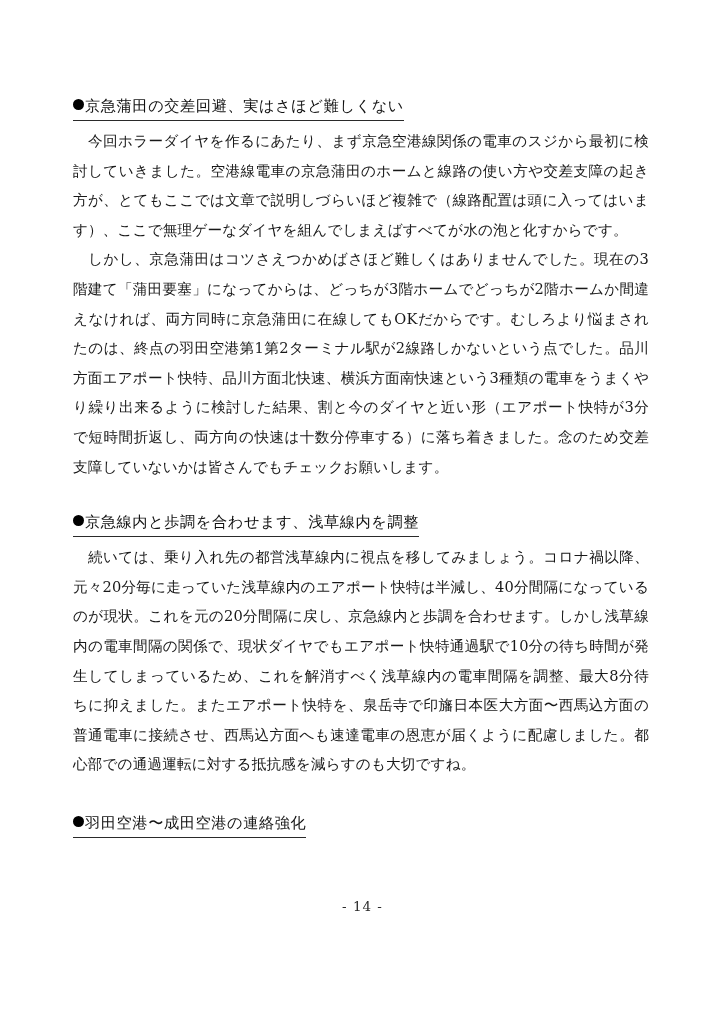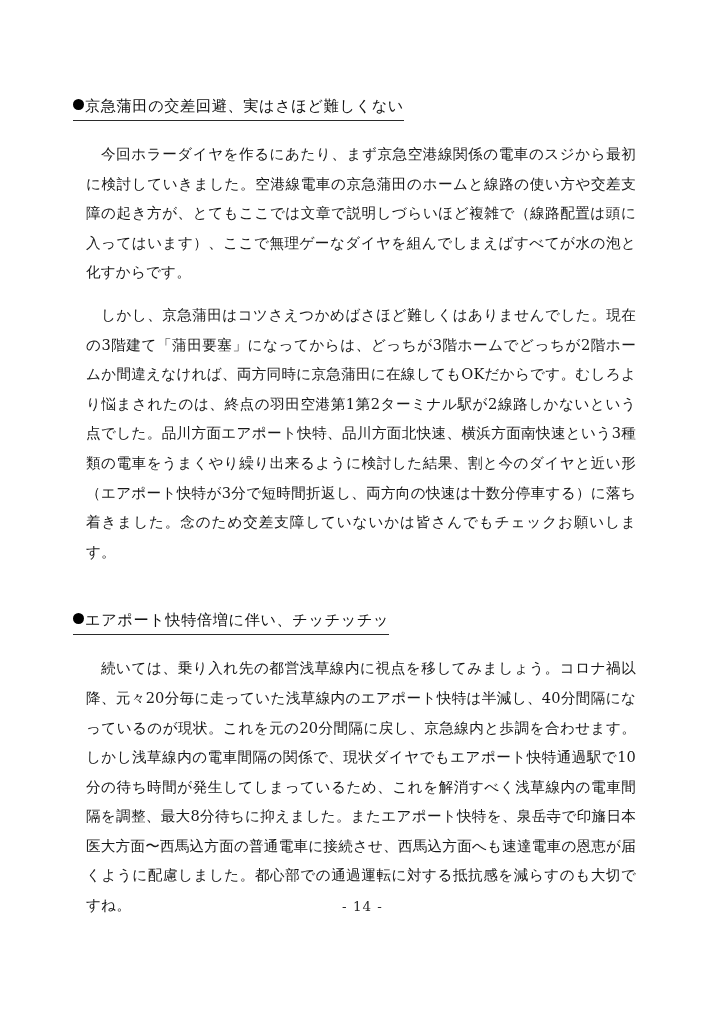--- a/index.html
+++ b/index.html
@@ -62,21 +62,21 @@
   }
 
   
   .para {
     font-size: 14.6px;
     line-height: 29.6px;
     text-align: justify;
     text-align-last: left;
     text-justify: inter-character;
     letter-spacing: 0.15px;
-    margin: 13px;
+    margin: 0;
     color: #181818;
     text-indent: 15px;
   }
 
   .gap-sm { height: 5px; }
   .gap-md { height: 27px; }
   .gap-lg { height: 30px; }
 
   
   .page-number {
@@ -99,25 +99,28 @@
     <div class="heading-wrap">
       <span class="heading"><span class="bullet-dot"></span><span>京急蒲田の交差回避、実はさほど難しくない</span></span>
     </div>
     <div class="gap-sm"></div>
     <p class="para">今回ホラーダイヤを作るにあたり、まず京急空港線関係の電車のスジから最初に検討していきました。空港線電車の京急蒲田のホームと線路の使い方や交差支障の起き方が、とてもここでは文章で説明しづらいほど複雑で（線路配置は頭に入ってはいます）、ここで無理ゲーなダイヤを組んでしまえばすべてが水の泡と化すからです。</p>
     <p class="para">しかし、京急蒲田はコツさえつかめばさほど難しくはありませんでした。現在の3階建て「蒲田要塞」になってからは、どっちが3階ホームでどっちが2階ホームか間違えなければ、両方同時に京急蒲田に在線してもOKだからです。むしろより悩まされたのは、終点の羽田空港第1第2ターミナル駅が2線路しかないという点でした。品川方面エアポート快特、品川方面北快速、横浜方面南快速という3種類の電車をうまくやり繰り出来るように検討した結果、割と今のダイヤと近い形（エアポート快特が3分で短時間折返し、両方向の快速は十数分停車する）に落ち着きました。念のため交差支障していないかは皆さんでもチェックお願いします。</p>
 
     <div class="gap-md"></div>
 
     <div class="heading-wrap">
-      <span class="heading"><span class="bullet-dot"></span><span>エアポート快特倍増に伴い、チッチッチッ</span></span>
+      <span class="heading"><span class="bullet-dot"></span><span>京急線内と歩調を合わせます、浅草線内を調整</span></span>
     </div>
     <div class="gap-sm"></div>
     <p class="para">続いては、乗り入れ先の都営浅草線内に視点を移してみましょう。コロナ禍以降、元々20分毎に走っていた浅草線内のエアポート快特は半減し、40分間隔になっているのが現状。これを元の20分間隔に戻し、京急線内と歩調を合わせます。しかし浅草線内の電車間隔の関係で、現状ダイヤでもエアポート快特通過駅で10分の待ち時間が発生してしまっているため、これを解消すべく浅草線内の電車間隔を調整、最大8分待ちに抑えました。またエアポート快特を、泉岳寺で印旛日本医大方面〜西馬込方面の普通電車に接続させ、西馬込方面へも速達電車の恩恵が届くように配慮しました。都心部での通過運転に対する抵抗感を減らすのも大切ですね。</p>
 
     <div class="gap-lg"></div>
 
+    <div class="heading-wrap">
+      <span class="heading"><span class="bullet-dot"></span><span>羽田空港〜成田空港の連絡強化</span></span>
+    </div>
     <div class="gap-sm"></div>
 
   </div>
 
   <div class="page-number">- 14 -</div>
 </div>
 
 </body></html>

